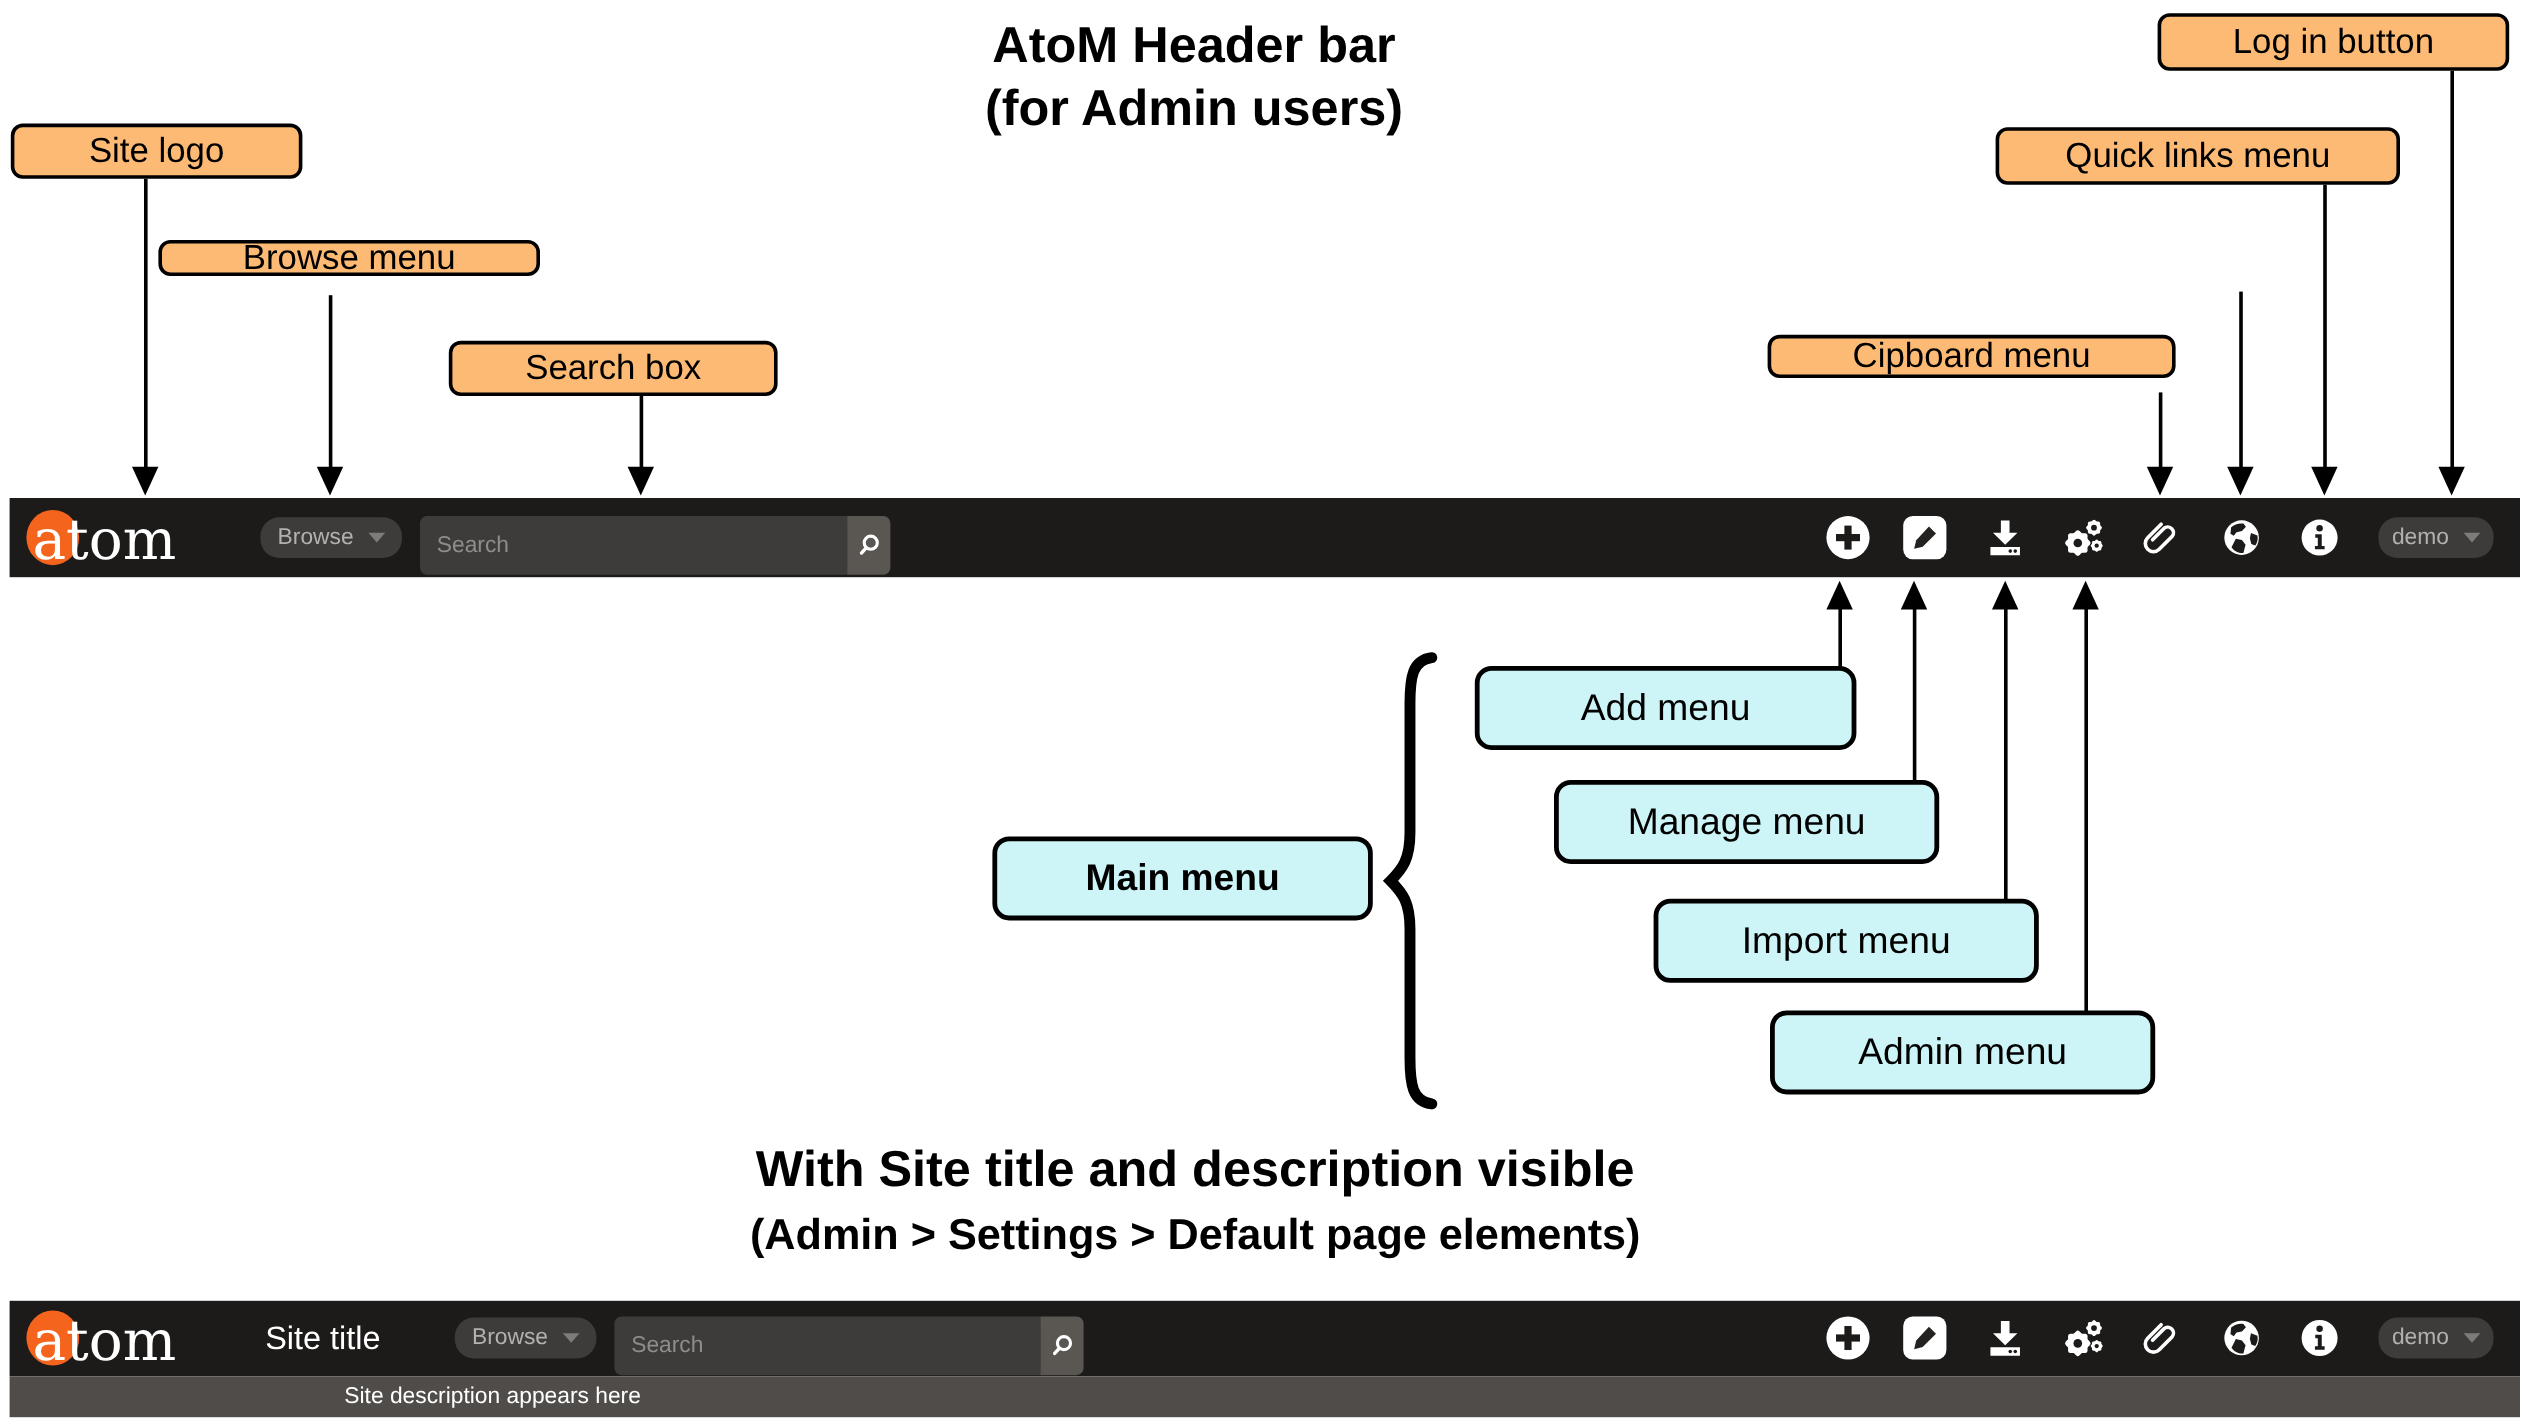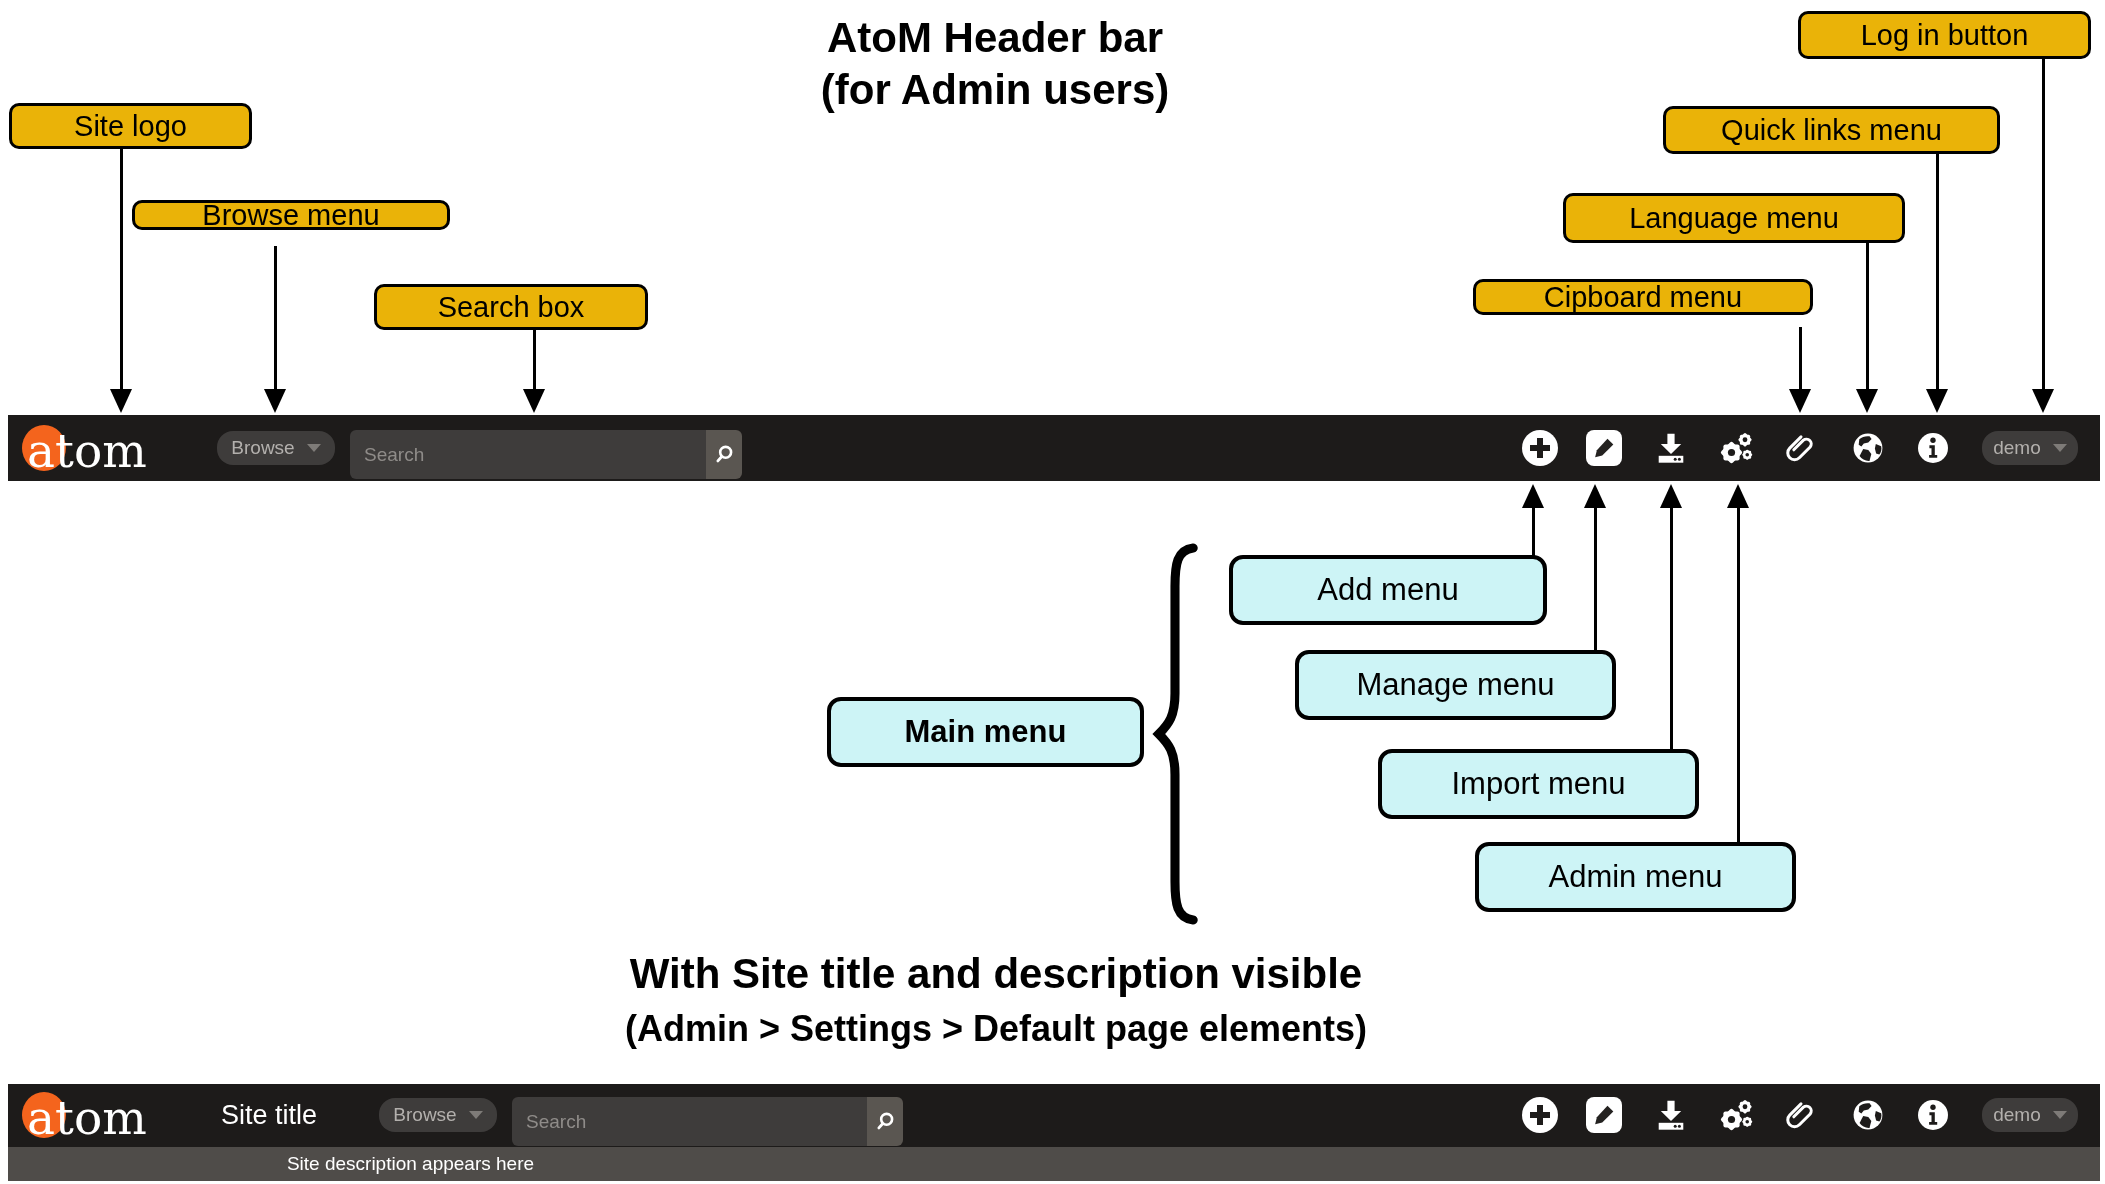--- a/index.html
+++ b/index.html
@@ -1,20 +1,20 @@
 <!DOCTYPE html>
 <html><head>
 <meta charset="utf-8">
 <style>
   html,body{margin:0;padding:0;background:#fff;}
   .canvas{position:relative;width:2105px;height:1184px;background:#fff;overflow:hidden;
           font-family:"Liberation Sans",sans-serif;color:#000;}
 
   
-  .callout{position:absolute;background:#eab308;border:3px solid #000;border-radius:10px;
+  .callout{position:absolute;background:#fdba74;border:3px solid #000;border-radius:10px;
            display:flex;align-items:center;justify-content:center;font-size:29px;box-sizing:border-box;}
   .mcallout{position:absolute;background:#cdf4f6;border:4px solid #000;border-radius:14px;
            display:flex;align-items:center;justify-content:center;font-size:31px;box-sizing:border-box;}
   .bold{font-weight:bold;}
 
   
   .vline{position:absolute;width:3px;background:#000;}
   .ahead-down{position:absolute;width:0;height:0;border-left:11px solid transparent;
               border-right:11px solid transparent;border-top:24px solid #000;}
   .ahead-up{position:absolute;width:0;height:0;border-left:11px solid transparent;
@@ -67,23 +67,20 @@
     </div>
   <div class="callout" style="left:132px;top:200px;width:318px;height:30px;">
       <span>Browse menu</span>
     </div>
   <div class="callout" style="left:374px;top:284px;width:274px;height:46px;">
       <span>Search box</span>
     </div>
   <div class="callout" style="left:1473px;top:279px;width:340px;height:36px;">
       <span>Cipboard menu</span>
     </div>
-  <div class="callout" style="left:1563px;top:193px;width:342px;height:50px;">
-      <span>Language menu</span>
-    </div>
   <div class="callout" style="left:1663px;top:106px;width:337px;height:48px;">
       <span>Quick links menu</span>
     </div>
   <div class="callout" style="left:1798px;top:11px;width:293px;height:48px;">
       <span>Log in button</span>
     </div>
 
   <div class="vline" style="left:120px;top:149px;height:241px;"></div>
   <div class="ahead-down" style="left:110px;top:389px;"></div>
 

